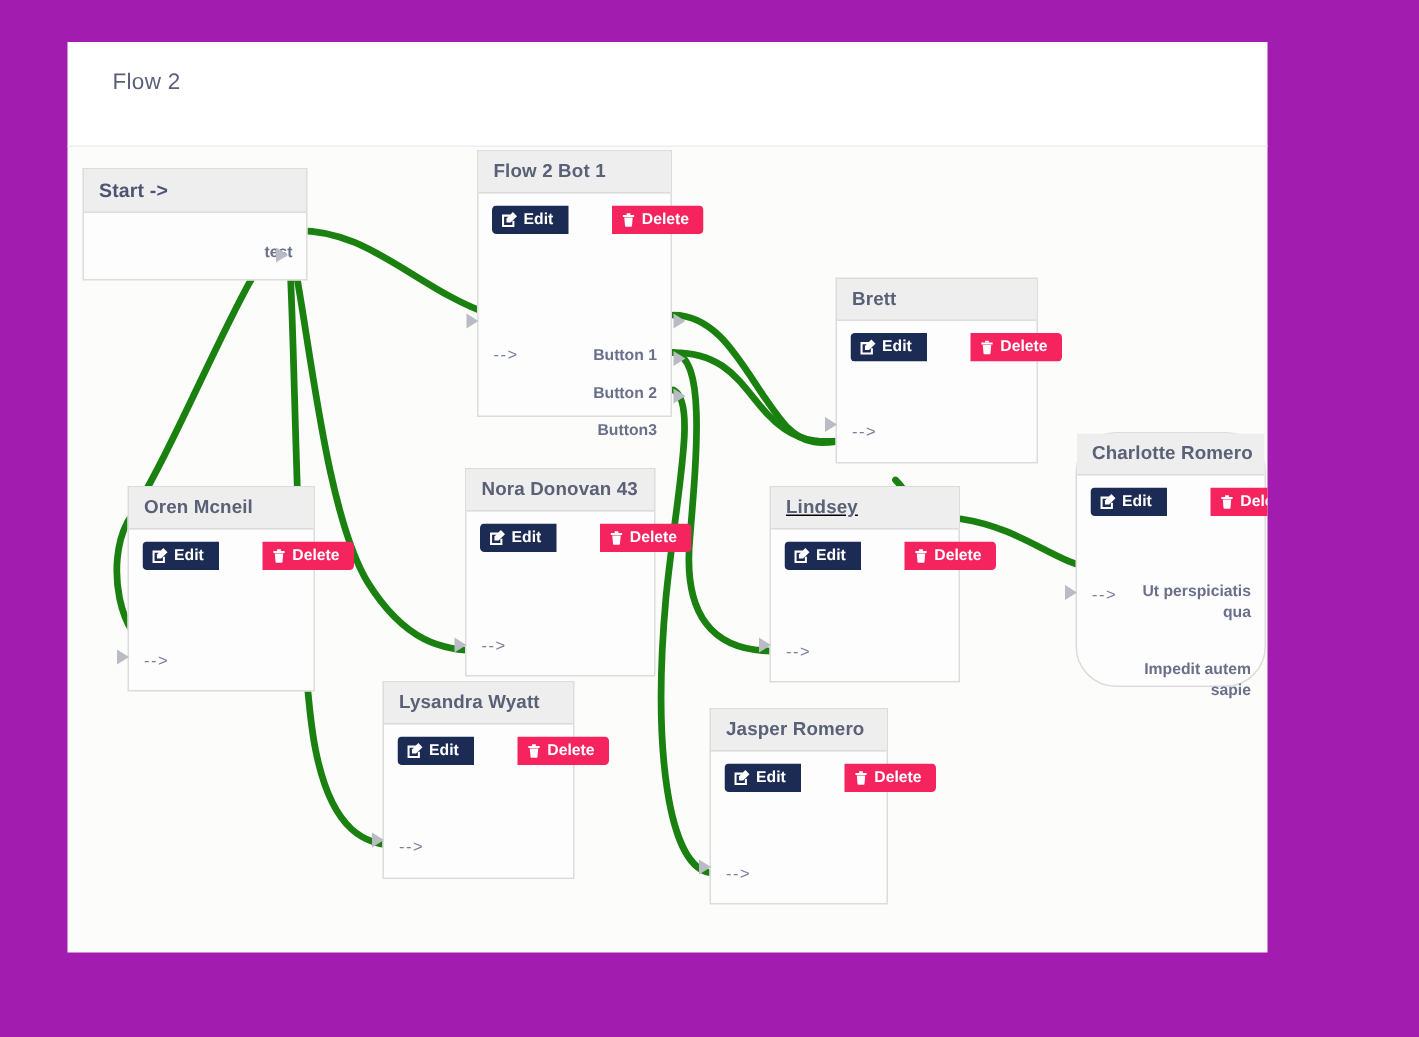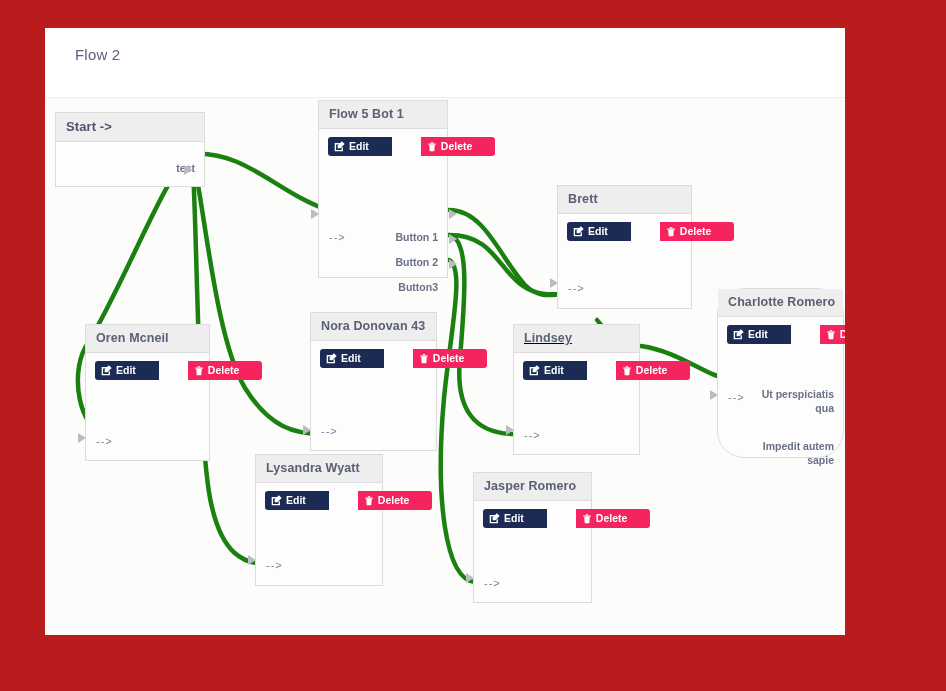--- a/index.html
+++ b/index.html
@@ -9,21 +9,21 @@
     width: 946px; height: 691px;
     background: #ffffff;
     font-family: "Liberation Sans", "DejaVu Sans", sans-serif;
     overflow: hidden;
   }
 
   #app {
     position: relative;
     width: 946px;
     height: 691px;
-    background: #b91c1c;
+    background: #a21caf;
   }
 
   
   .flow-header {
     position: absolute;
     left: 45px;
     top: 28px;
     width: 800px;
     height: 70px;
     background: #ffffff;
@@ -90,21 +90,21 @@
     margin: 0 0 0 9px;
     border-radius: 3px;
     overflow: hidden;
   }
   .btn {
     display: inline-flex;
     align-items: center;
     gap: 4px;
     font-size: 10.5px;
     font-weight: 700;
-    padding: 4px 23px 4px 6px;
+    padding: 4px 10px 4px 6px;
     border: none;
     cursor: pointer;
     line-height: 1;
     white-space: nowrap;
     font-family: "Liberation Sans", sans-serif;
   }
   .btn-edit   { background: #1b2b54; color: #ffffff; }
   .btn-delete { background: #f5245f; color: #ffffff; margin-left: 29px; }
   .btn svg { display:block; }
 
@@ -184,21 +184,21 @@
       <div class="node-header">Start -&gt;</div>
       <div class="node-body" style="height:44px;">
         <div class="port-row" style="margin-top:8px;">
           <span class="port-out">test</span>
         </div>
       </div>
       <div class="conn right" style="left:128px; top:52px;"></div>
     </div>
 
     <div class="node" style="left:273px; top:2px; width:130px;">
-      <div class="node-header">Flow 5 Bot 1</div>
+      <div class="node-header">Flow 2 Bot 1</div>
       <div class="node-body" style="height:148px;">
         <div class="btn-group">
           <button class="btn btn-edit">
             <span>
               <svg width="11" height="11" viewBox="0 0 16 16" fill="#fff" aria-hidden="true">
                 <path d="M1 3h8v2H3v8h8V9h2v6H1z"></path>
                 <path d="M11.5 0.5l4 4-6.2 6.2-4 .0 0-4z"></path>
               </svg>
             </span>
             <span>Edit</span>

